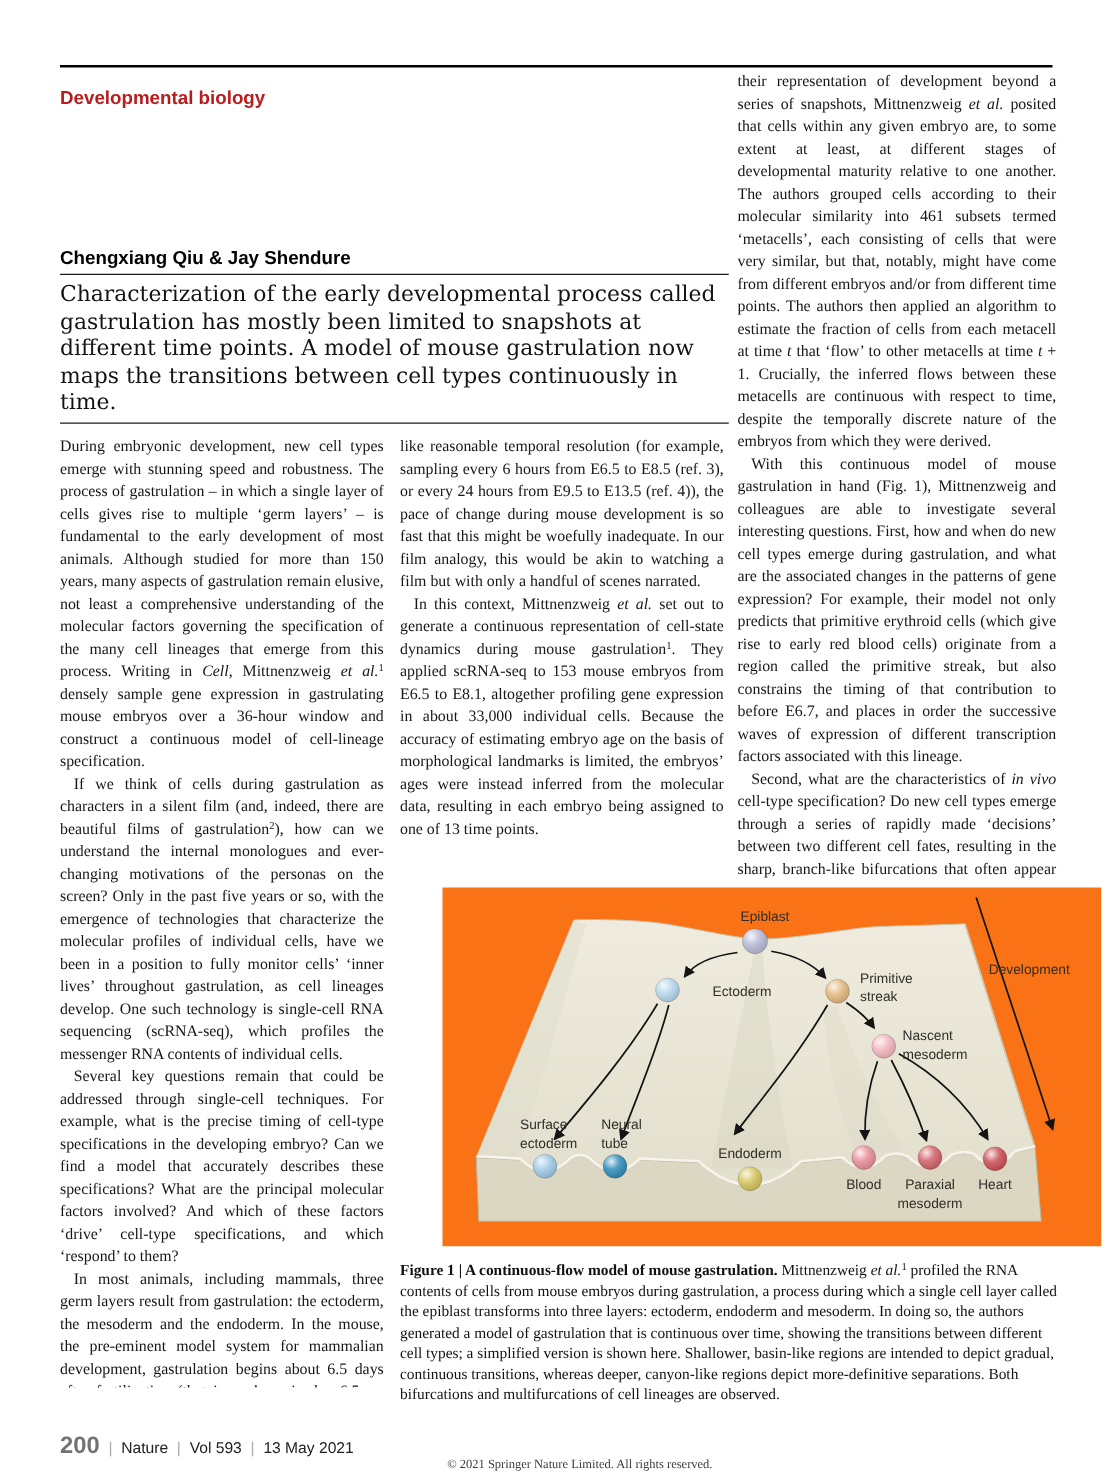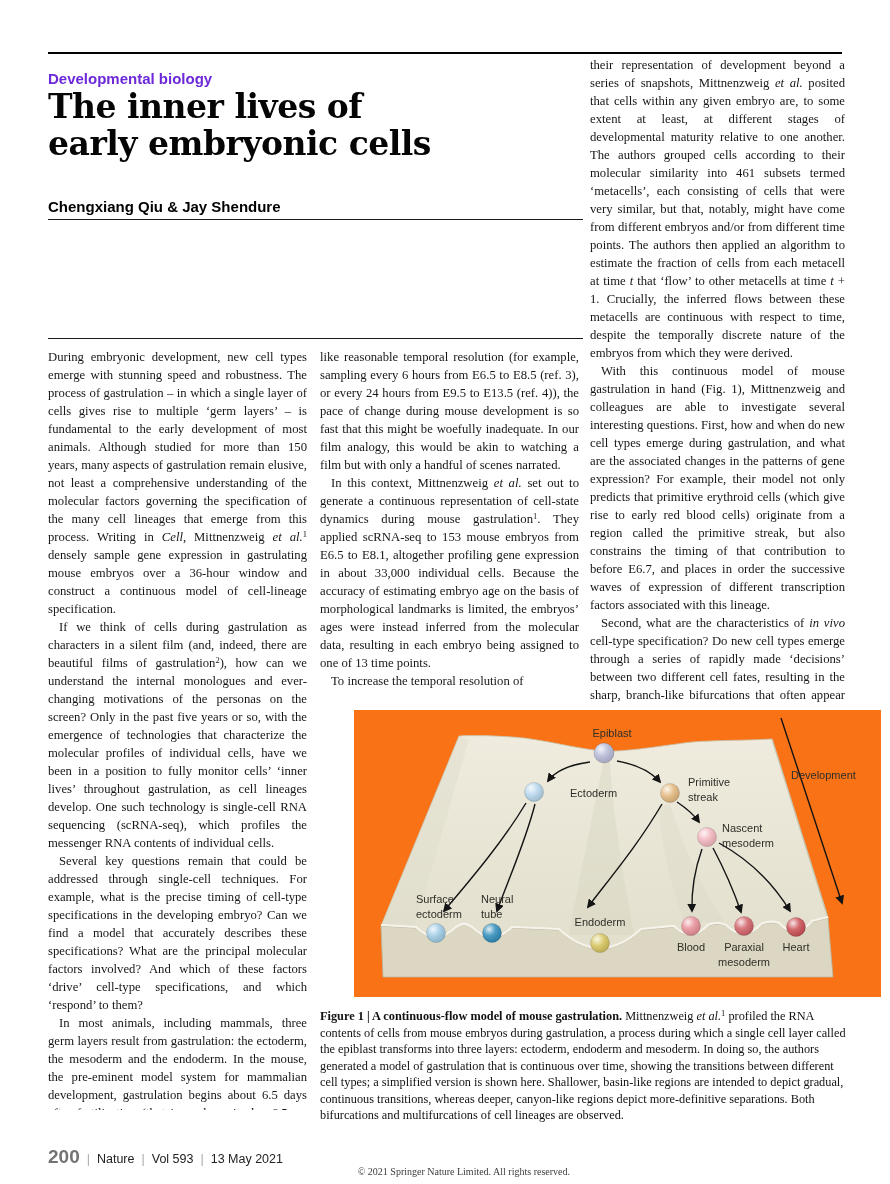--- a/index.html
+++ b/index.html
@@ -34,38 +34,36 @@
   .copyright{left:320px;top:1166px;width:250px;text-align:right;font-size:10px;color:#3c3c3c;}
   svg text{font-family:"Liberation Sans",sans-serif;font-size:11px;fill:#2f2e28;}
 </style>
 </head>
 <body>
 
 <div class="page">
 
   <div class="abs rule-full" style="top:52px;"></div>
 
-  <div class="abs kicker" style="color: #6d28d9;">Developmental biology</div>
-  <div class="abs title">The inner lives of
-early embryonic cells</div>
+  <div class="abs kicker" style="color: #b91c1c;">Developmental biology</div>
   <div class="abs authors">Chengxiang Qiu &amp; Jay Shendure</div>
   <div class="abs rule-thin" style="top:219px;"></div>
+  <div class="abs standfirst">Characterization of the early developmental process called gastrulation has mostly been limited to snapshots at different time points. A model of mouse gastrulation now maps the transitions between cell types continuously in time.</div>
   <div class="abs rule-thin" style="top:338px;"></div>
 
   <div class="abs bodycol" style="left:48px;top:348px;width:259px;height:762px;">
     <p><span>During embryonic development, new cell types emerge with stunning speed and robustness. The process of gastrulation – in which a single layer of cells gives rise to multiple ‘germ layers’ – is fundamental to the early development of most animals. Although studied for more than 150 years, many aspects of gastrulation remain elusive, not least a comprehensive understanding of the molecular factors governing the specification of the many cell lineages that emerge from this process. Writing in </span><span class="it">Cell</span><span>, Mittnenzweig </span><span class="it">et al.</span><sup>1</sup><span> densely sample gene expression in gastrulating mouse embryos over a 36-hour window and construct a continuous model of cell-lineage specification.</span></p>
     <p class="ind"><span>If we think of cells during gastrulation as characters in a silent film (and, indeed, there are beautiful films of gastrulation</span><sup>2</sup><span>), how can we understand the internal monologues and ever-changing motivations of the personas on the screen? Only in the past five years or so, with the emergence of technologies that characterize the molecular profiles of individual cells, have we been in a position to fully monitor cells’ ‘inner lives’ throughout gastrulation, as cell lineages develop. One such technology is single-cell RNA sequencing (scRNA-seq), which profiles the messenger RNA contents of individual cells.</span></p>
     <p class="ind"><span>Several key questions remain that could be addressed through single-cell techniques. For example, what is the precise timing of cell-type specifications in the developing embryo? Can we find a model that accurately describes these specifications? What are the principal molecular factors involved? And which of these factors ‘drive’ cell-type specifications, and which ‘respond’ to them?</span></p>
     <p class="ind"><span>In most animals, including mammals, three germ layers result from gastrulation: the ectoderm, the mesoderm and the endoderm. In the mouse, the pre-eminent model system for mammalian development, gastrulation begins about 6.5 days after fertilization (that is, embryonic day 6.5, or E6.5). Although we and others have performed scRNA-seq across early mouse development at what might seem</span></p>
   </div>
 
   <div class="abs bodycol" style="left:320px;top:348px;width:259px;height:356px;">
     <p><span>like reasonable temporal resolution (for example, sampling every 6 hours from E6.5 to E8.5 (ref. 3), or every 24 hours from E9.5 to E13.5 (ref. 4)), the pace of change during mouse development is so fast that this might be woefully inadequate. In our film analogy, this would be akin to watching a film but with only a handful of scenes narrated.</span></p>
     <p class="ind"><span>In this context, Mittnenzweig </span><span class="it">et al.</span><span> set out to generate a continuous representation of cell-state dynamics during mouse gastrulation</span><sup>1</sup><span>. They applied scRNA-seq to 153 mouse embryos from E6.5 to E8.1, altogether profiling gene expression in about 33,000 individual cells. Because the accuracy of estimating embryo age on the basis of morphological landmarks is limited, the embryos’ ages were instead inferred from the molecular data, resulting in each embryo being assigned to one of 13 time points.</span></p>
-    <p class="ind"><span>To increase the temporal resolution of</span></p>
   </div>
 
   <div class="abs bodycol" style="left:590px;top:56px;width:255px;height:650px;">
     <p><span>their representation of development beyond a series of snapshots, Mittnenzweig </span><span class="it">et al.</span><span> posited that cells within any given embryo are, to some extent at least, at different stages of developmental maturity relative to one another. The authors grouped cells according to their molecular similarity into 461 subsets termed ‘metacells’, each consisting of cells that were very similar, but that, notably, might have come from different embryos and/or from different time points. The authors then applied an algorithm to estimate the fraction of cells from each metacell at time </span><span class="it">t</span><span> that ‘flow’ to other metacells at time </span><span class="it">t</span><span> + 1. Crucially, the inferred flows between these metacells are continuous with respect to time, despite the temporally discrete nature of the embryos from which they were derived.</span></p>
     <p class="ind"><span>With this continuous model of mouse gastrulation in hand (Fig. 1), Mittnenzweig and colleagues are able to investigate several interesting questions. First, how and when do new cell types emerge during gastrulation, and what are the associated changes in the patterns of gene expression? For example, their model not only predicts that primitive erythroid cells (which give rise to early red blood cells) originate from a region called the primitive streak, but also constrains the timing of that contribution to before E6.7, and places in order the successive waves of expression of different transcription factors associated with this lineage.</span></p>
     <p class="ind"><span>Second, what are the characteristics of </span><span class="it">in vivo</span><span> cell-type specification? Do new cell types emerge through a series of rapidly made ‘decisions’ between two different cell fates, resulting in the sharp, branch-like bifurcations that often appear in textbook flow charts of</span></p>
   </div>
 
   <div class="abs figpanel" style="background:#f97316;margin-left:33px;">
     <svg width="527" height="287" viewBox="0 0 527 287">

